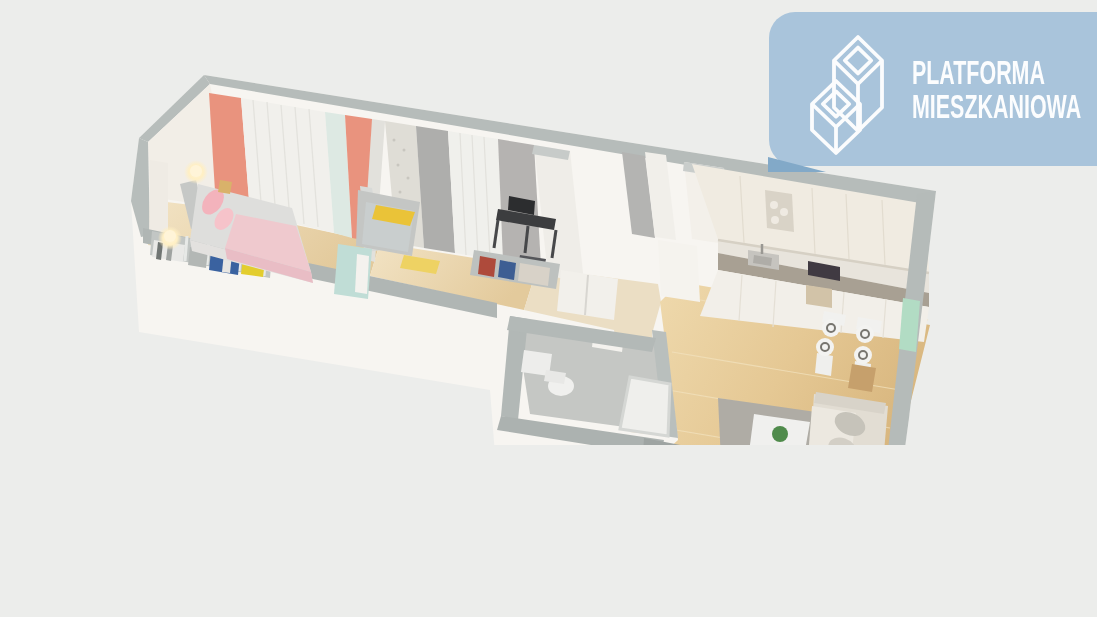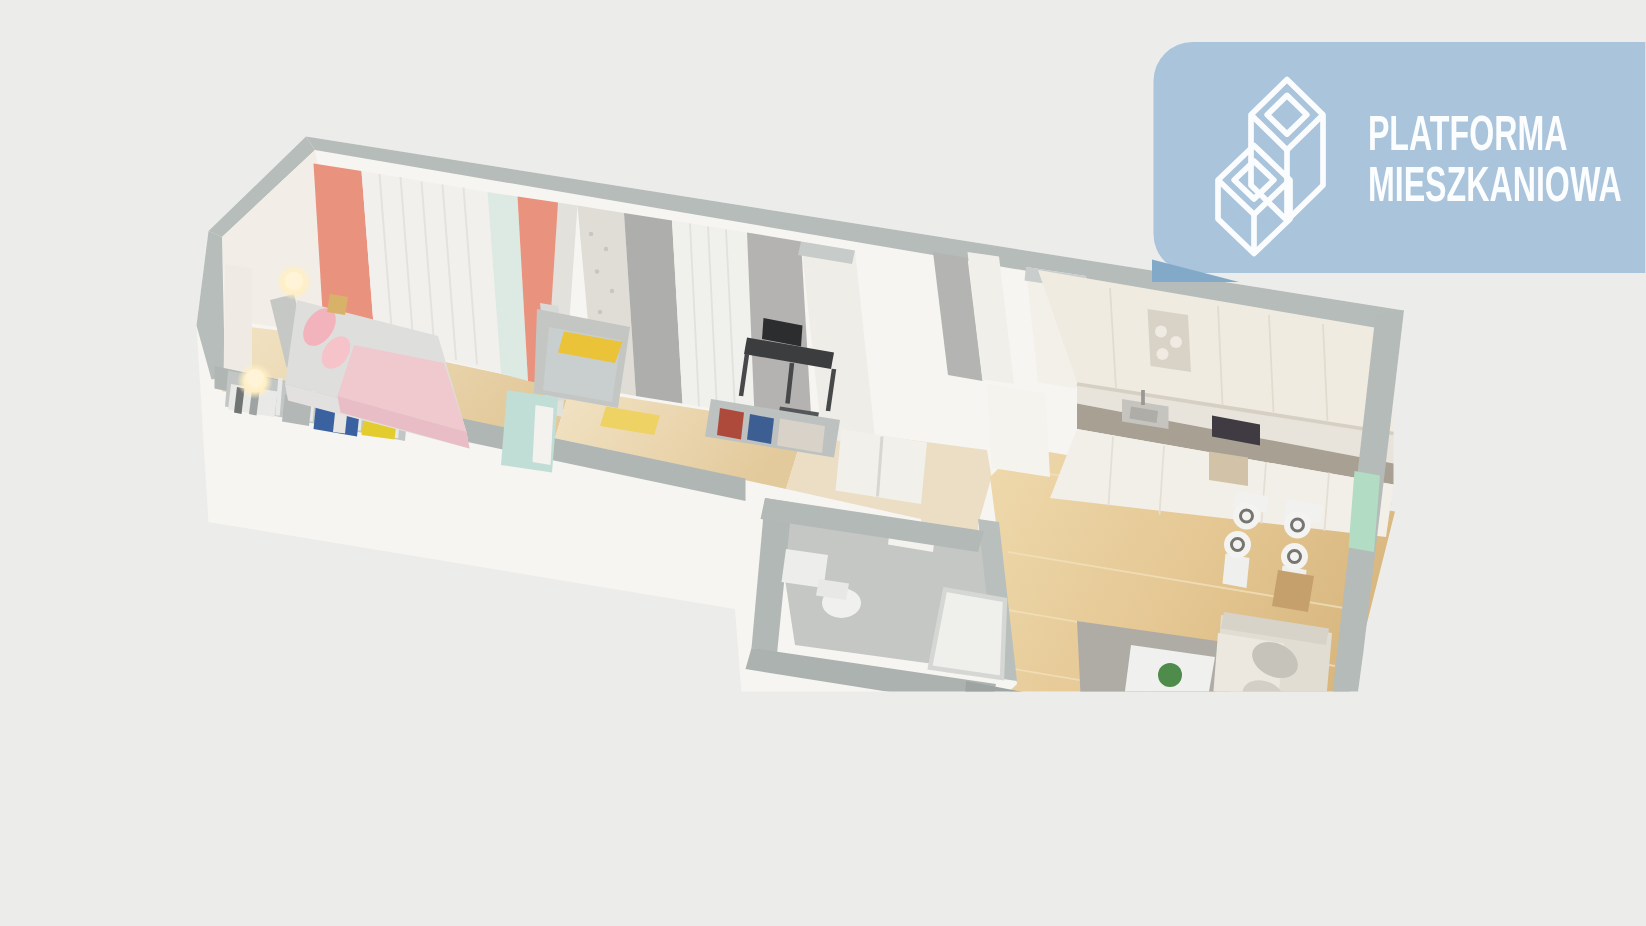--- a/index.html
+++ b/index.html
@@ -1,16 +1,16 @@
 <!DOCTYPE html>
 <html><head>
 <meta charset="utf-8">
 <style>
   html,body{margin:0;padding:0;background:#ECEDEB;font-family:"Liberation Sans",sans-serif;}
-  #stage{position:relative;width:1097px;height:445px;overflow:hidden;margin-top:16px;}
+  #stage{position:relative;width:1097px;height:445px;overflow:hidden;}
 </style>
 </head>
 <body>
 <div id="stage">
 <svg width="1097" height="617" viewBox="0 0 1097 617" xmlns="http://www.w3.org/2000/svg">
 <defs>
   <linearGradient id="woodLR" x1="0" y1="0" x2="1" y2="0.45">
     <stop offset="0" stop-color="#EFDAAE"></stop>
           <stop offset="0.55" stop-color="#E5C894"></stop>
           <stop offset="1" stop-color="#D8B67E"></stop>

